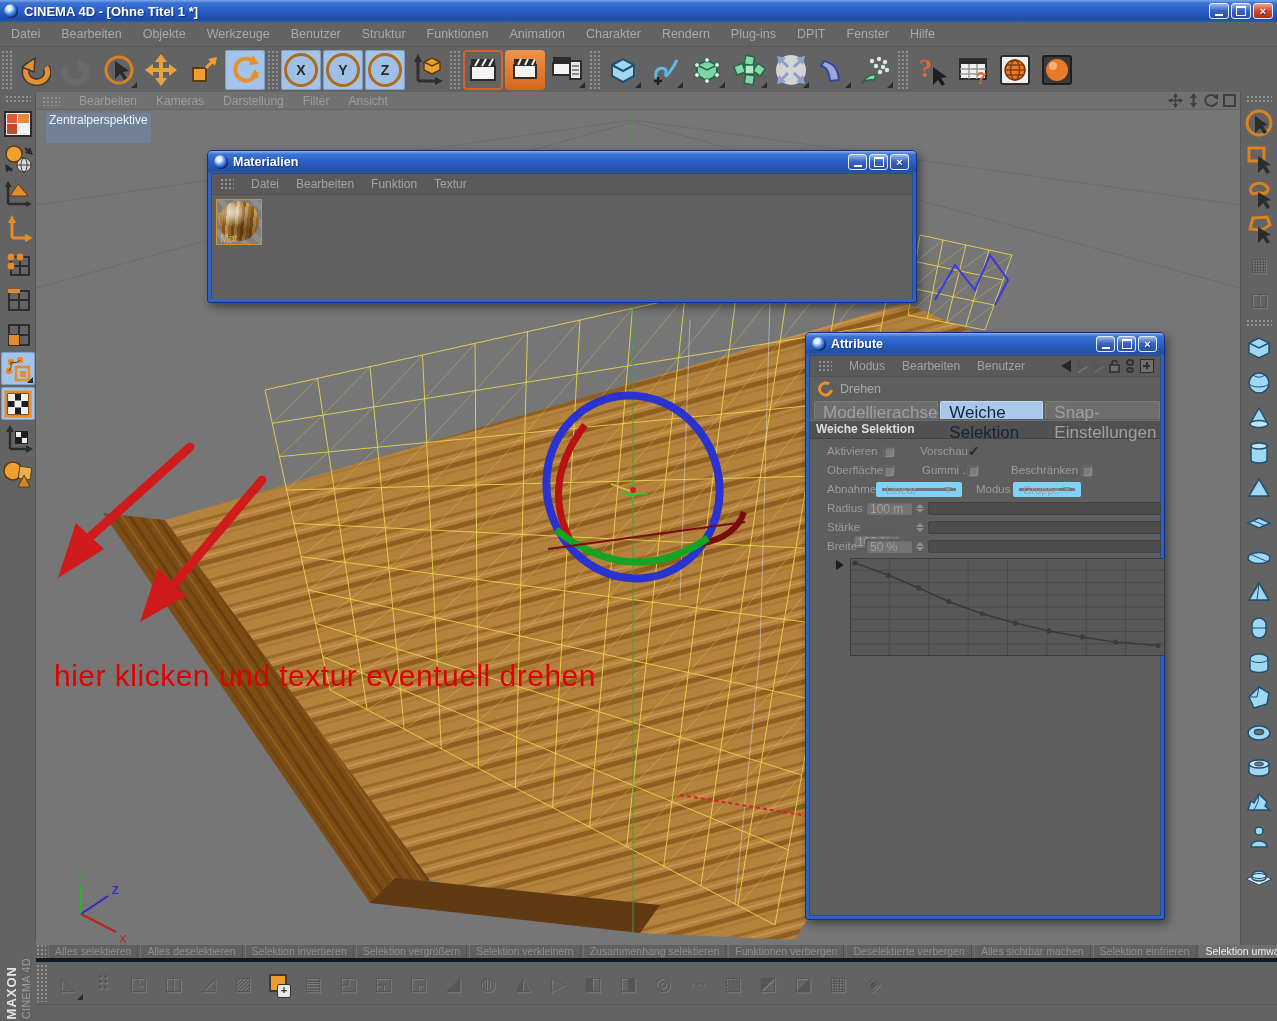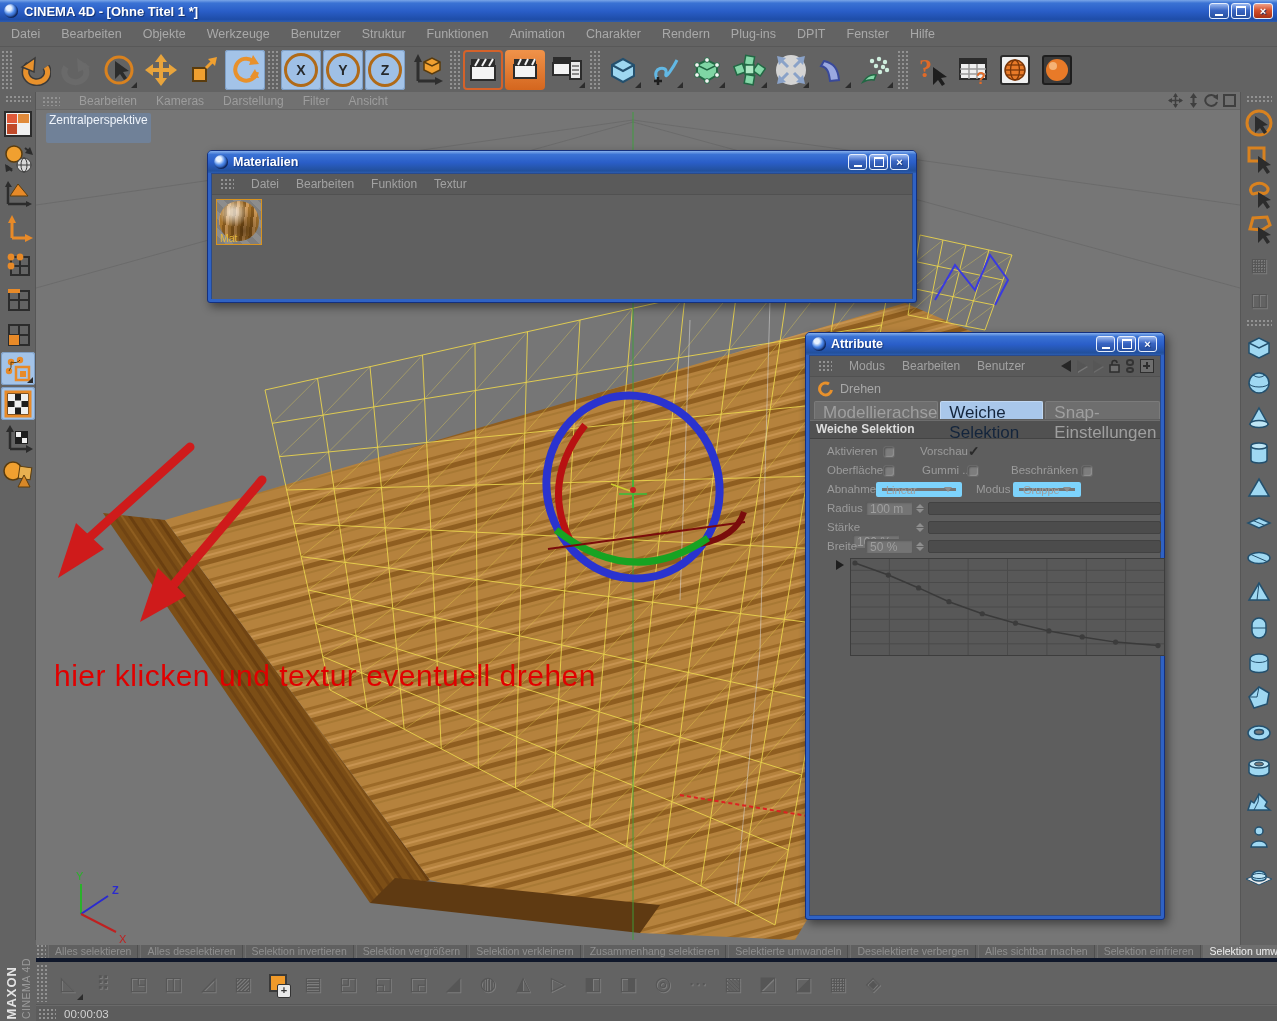--- a/index.html
+++ b/index.html
@@ -901,21 +901,21 @@
 </div>
 
 <div class="cmd-palette">
   <span class="cmd-handle dots"></span>
   <span class="cmdbtn">Alles selektieren</span>
   <span class="cmdbtn">Alles deselektieren</span>
   <span class="cmdbtn">Selektion invertieren</span>
   <span class="cmdbtn">Selektion vergrößern</span>
   <span class="cmdbtn">Selektion verkleinern</span>
   <span class="cmdbtn">Zusammenhang selektieren</span>
-  <span class="cmdbtn">Selektierte umwandeln</span>
+  <span class="cmdbtn">Funktionen verbergen</span>
   <span class="cmdbtn">Deselektierte verbergen</span>
   <span class="cmdbtn">Alles sichtbar machen</span>
   <span class="cmdbtn">Selektion einfrieren</span>
   <span class="cmdbtn hl">Selektion umwandeln</span>
 </div>
 
 <div class="bottom-toolbar" id="bottomToolbar">
   <span class="bt-handle dots"></span>
 <span class="bbtn flyout">
         <span class="emboss-glyph">◺</span>
@@ -985,23 +985,19 @@
         <span class="emboss-glyph">◪</span>
       </span>
       <span class="bbtn">
         <span class="emboss-glyph">▦</span>
       </span>
       <span class="bbtn">
         <span class="emboss-glyph">◈</span>
       </span>
     </div>
 
-<div class="statusbar">
-  <span class="st-handle dots"></span>
-  <span class="time">00:00:03</span>
-</div>
 
 <div class="brand">
   <span class="maxon">MAXON</span>
   <span class="cinema">CINEMA 4D</span>
 </div>
 
 </div>
 
 </body></html>

